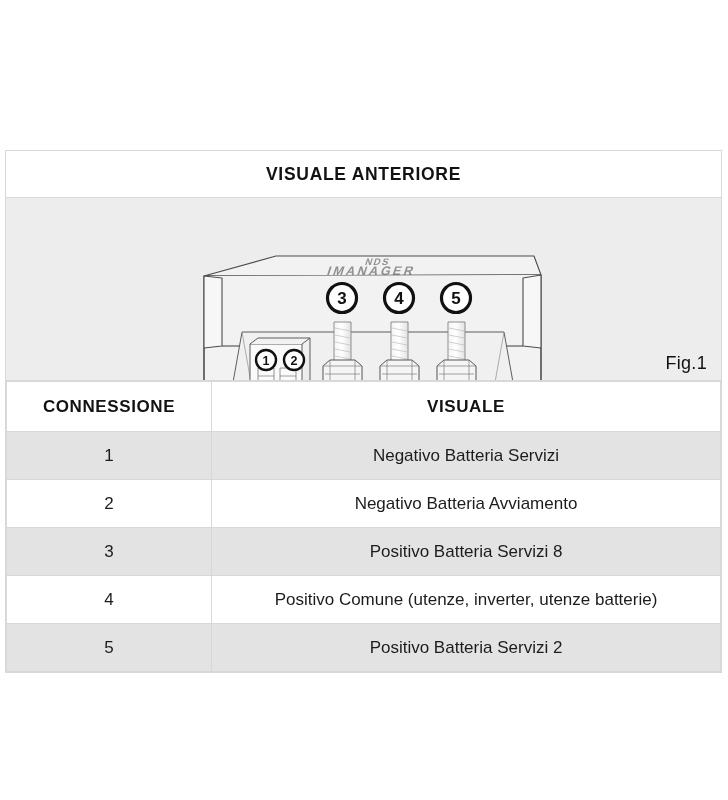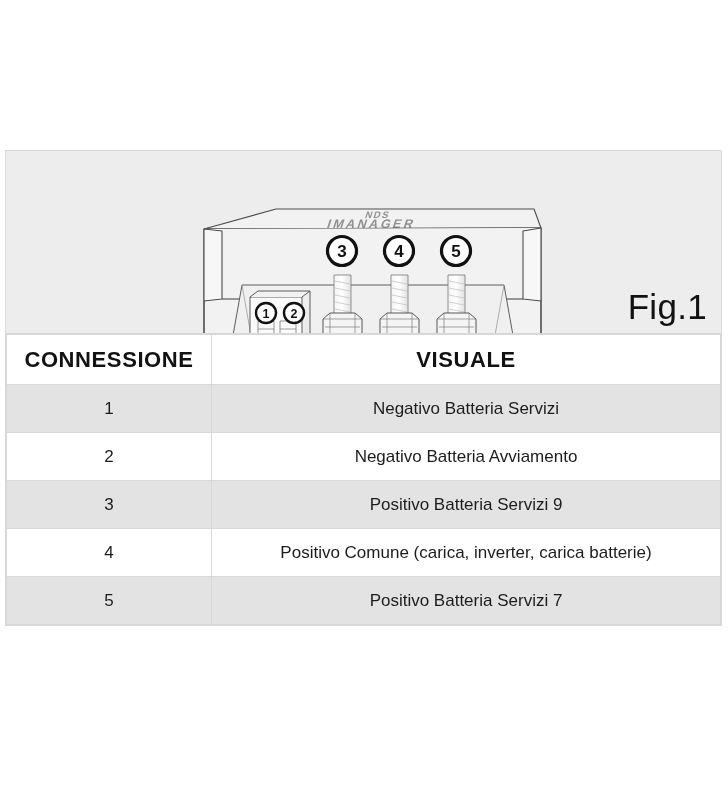--- a/index.html
+++ b/index.html
@@ -54,61 +54,64 @@
     position: absolute;
     left: 178px;
     top: 50px;
     width: 370px;
     height: 165px;
   }
   .fig-label {
     position: absolute;
     right: 14px;
     bottom: 6px;
-    font-size: 35px;
+    font-size: 18px;
     color: #111111;
     letter-spacing: 0.3px;
   }
 
   
   table.conn-table {
     width: 100%;
     border-collapse: collapse;
     table-layout: fixed;
   }
   table.conn-table th,
   table.conn-table td {
     border: 1px solid #d8d8d8;
     text-align: center;
     vertical-align: middle;
   }
   table.conn-table th {
     background: #ffffff;
     height: 47px;
-    font-size: 22px;
+    font-size: 17px;
     font-weight: bold;
     letter-spacing: 0.6px;
     color: #121212;
   }
   table.conn-table td {
     height: 45px;
     font-size: 17px;
     font-weight: normal;
     color: #1c1c1c;
   }
   tr.row-shaded td { background: #e3e3e3; }
   tr.row-plain  td { background: #ffffff; }
 
   .col-conn { width: 202px; }
 </style>
 </head>
 <body>
 
 <div class="sheet">
 
+  <div class="title-row">
+    <span class="title-text">VISUALE ANTERIORE</span>
+  </div>
 
   <div class="figure-panel">
 
     <svg class="figure-svg" viewBox="0 0 370 165">
       <defs>
         <linearGradient id="studGrad" x1="0" y1="0" x2="1" y2="0">
           <stop offset="0%" stop-color="#f4f4f4"></stop>
           <stop offset="45%" stop-color="#ffffff"></stop>
           <stop offset="100%" stop-color="#e2e2e2"></stop>
         </linearGradient>
@@ -220,26 +223,26 @@
       <tr class="row-shaded">
         <td>1</td>
         <td>Negativo Batteria Servizi</td>
       </tr>
       <tr class="row-plain">
         <td>2</td>
         <td>Negativo Batteria Avviamento</td>
       </tr>
       <tr class="row-shaded">
         <td>3</td>
-        <td>Positivo Batteria Servizi 9</td>
+        <td>Positivo Batteria Servizi 8</td>
       </tr>
       <tr class="row-plain">
         <td>4</td>
-        <td>Positivo Comune (carica, inverter, carica batterie)</td>
+        <td>Positivo Comune (utenze, inverter, utenze batterie)</td>
       </tr>
       <tr class="row-shaded">
         <td>5</td>
-        <td>Positivo Batteria Servizi 7</td>
+        <td>Positivo Batteria Servizi 2</td>
       </tr>
     </tbody>
   </table>
 
 </div>
 
 </body></html>

